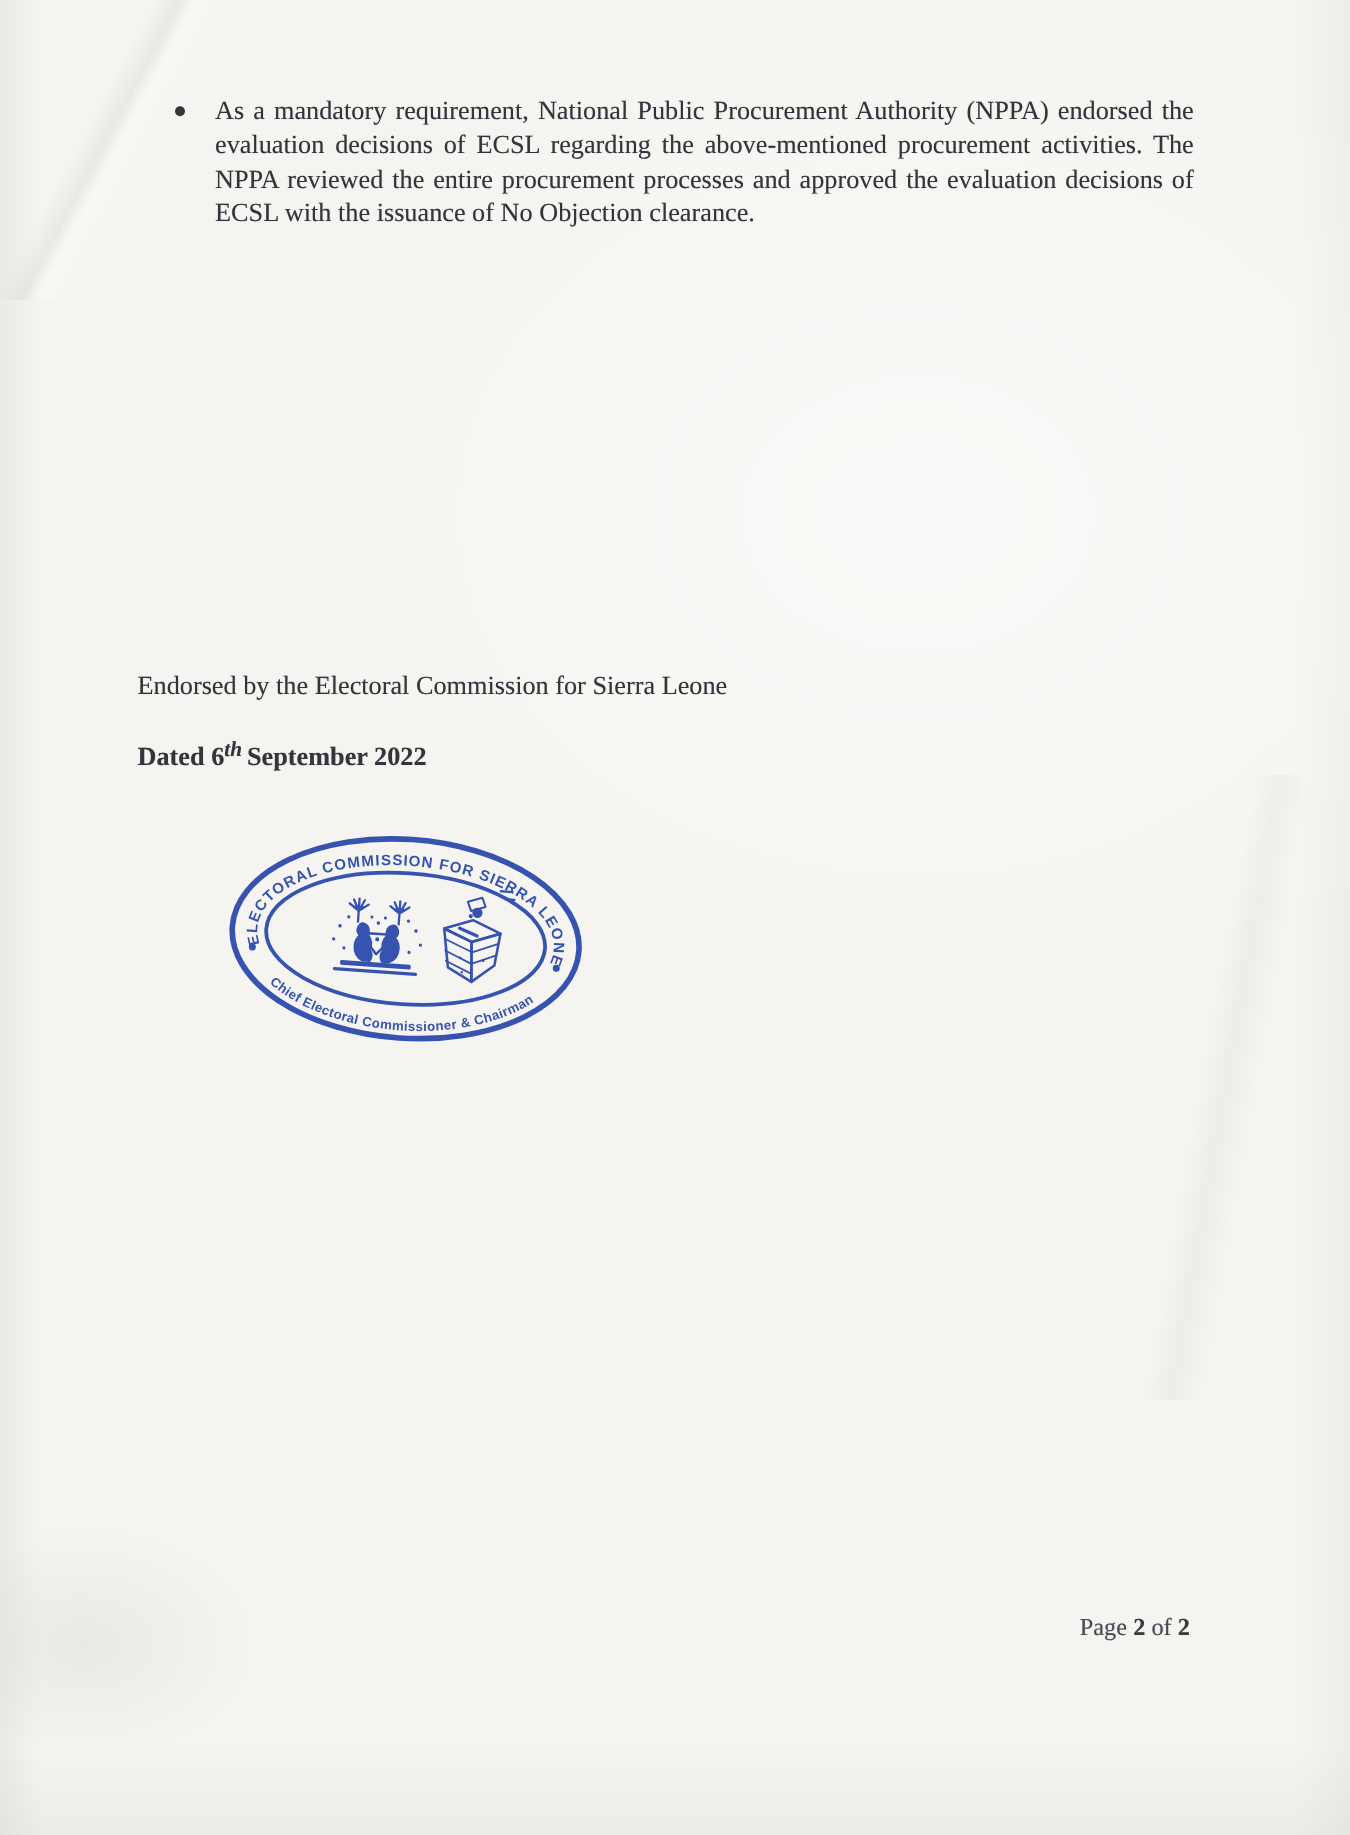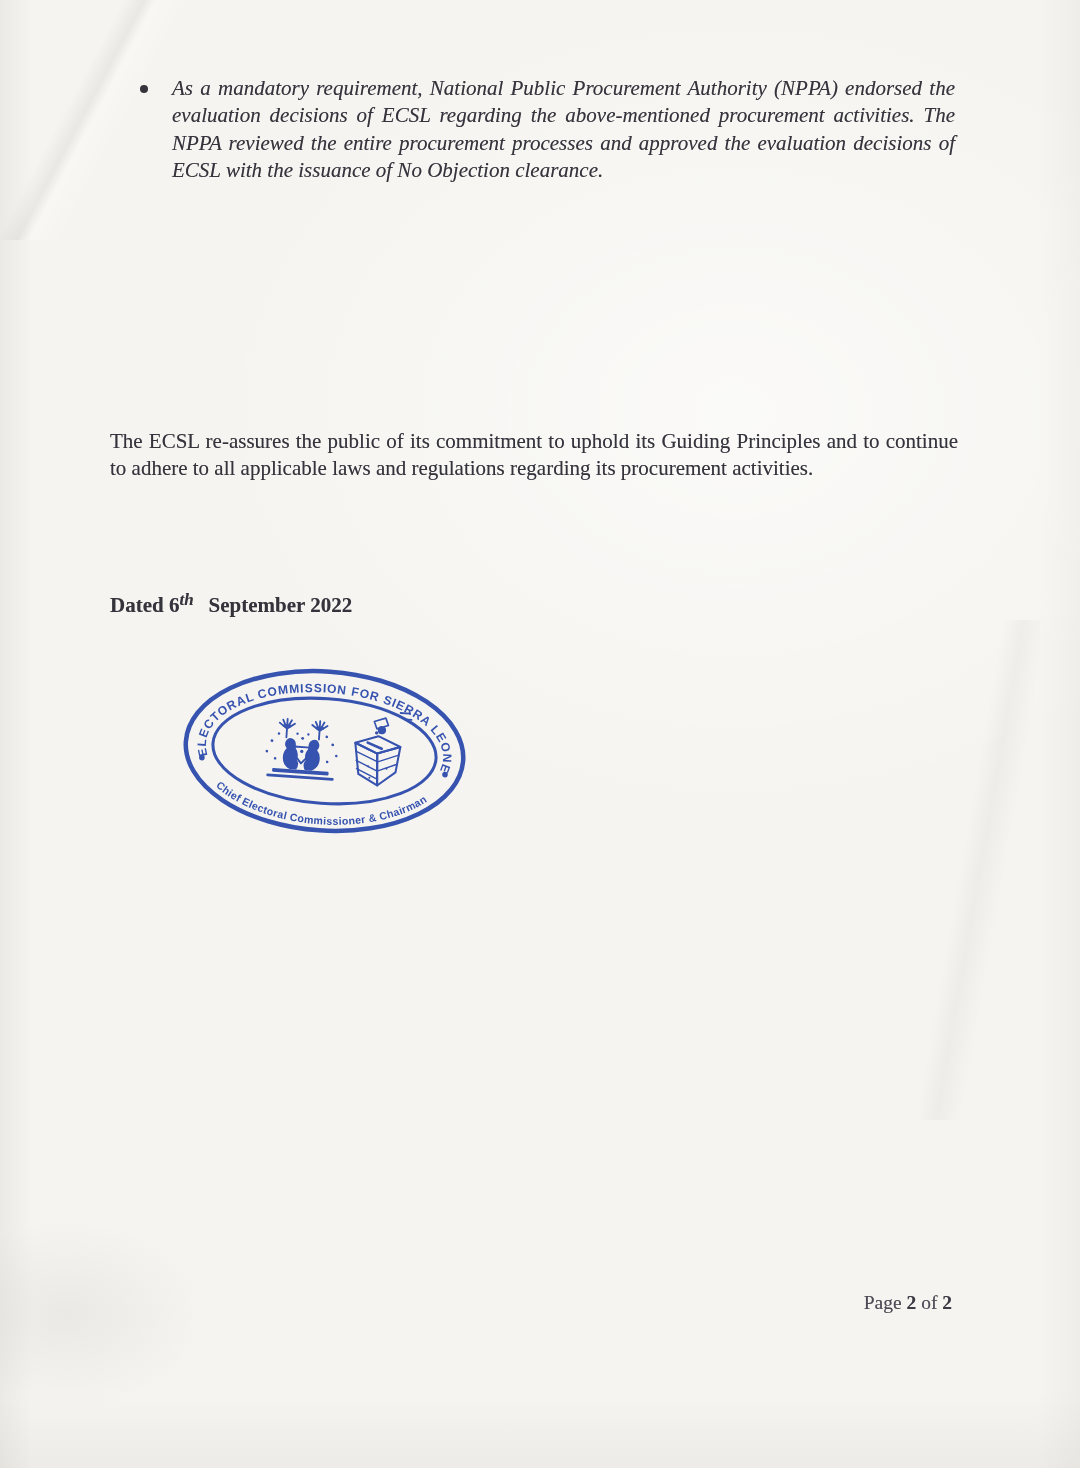--- a/index.html
+++ b/index.html
@@ -37,32 +37,32 @@
   }
   .wrinkle-r {
     position: absolute; right: 40px; top: 620px; width: 120px; height: 500px;
     background: linear-gradient(100deg, rgba(255,255,255,0) 40%, rgba(150,145,140,0.08) 50%, rgba(255,255,255,0) 62%);
     pointer-events: none;
   }
 
   .body-text { font-size: 21px; line-height: 27.4px; text-align: justify; }
 
   .bullets { position: absolute; left: 110px; top: 75px; width: 845px; }
-  .bullet-item { position: relative; padding-left: 62px; margin-bottom: 27px; font-style: italic; }
+  .bullet-item { position: relative; padding-left: 62px; margin-bottom: 27px; }
   .bullet-dot {
     position: absolute; left: 30px; top: 10px;
     width: 8px; height: 8px; border-radius: 50%;
     background: var(--ink);
   }
 
   .closing { position: absolute; left: 110px; top: 428px; width: 848px; }
   .endorsement { position: absolute; left: 110px; top: 536px; width: 848px; font-size: 21px; text-align: left; }
   .dated { position: absolute; left: 110px; top: 590px; font-size: 21px; font-weight: bold; }
   .dated sup { font-size: 17px; vertical-align: 7px; letter-spacing: 0; font-style: italic; }
-  .date-rest { margin-left: 15px; }
+  .date-rest { margin-left: 4px; }
 
   .stamp {
     position: absolute; left: 181px; top: 666px;
     width: 287px; height: 170px;
     transform: rotate(4deg);
     opacity: 0.94;
   }
   .s-stroke { fill: none; stroke: var(--stamp-ink); stroke-linecap: round; stroke-linejoin: round; }
   .s-fill { fill: var(--stamp-ink); stroke: none; }
   .stamp-arc-top  { font-family: "Liberation Sans", sans-serif; font-weight: 700; font-size: 12px; letter-spacing: 0.9px; fill: var(--stamp-ink); }
@@ -84,22 +84,22 @@
   <div class="wrinkle-bl"></div>
   <div class="wrinkle-r"></div>
 
   <div class="bullets">
     <div class="bullet-item body-text soft">
       <span class="bullet-dot"></span>
       <p>As a mandatory requirement, National Public Procurement Authority (NPPA) endorsed the evaluation decisions of ECSL regarding the above-mentioned procurement activities. The NPPA reviewed the entire procurement processes and approved the evaluation decisions of ECSL with the issuance of No Objection clearance.</p>
     </div>
   </div>
 
-  <p class="closing body-text soft">The ECSL re-assures the public of its commitment to uphold its Guiding Principles and to continue to adhere to all applicable laws and regulations regarding its procurement activities.</p>
 
+  <p class="endorsement soft">Endorsed by the Electoral Commission for Sierra Leone</p>
 
   <p class="dated soft"><span>Dated 6</span><sup>th</sup><span class="date-rest">September 2022</span></p>
 
   <div class="stamp">
     <svg width="287" height="170" viewBox="0 0 285 168">
       <defs>
         <path id="arcTop" d="M 31.6 103.8 A 118 58 0 1 1 253.4 103.8"></path>
         <path id="arcBot" d="M 24.7 114.8 A 130 73 0 0 0 260.3 114.8"></path>
       </defs>
 

